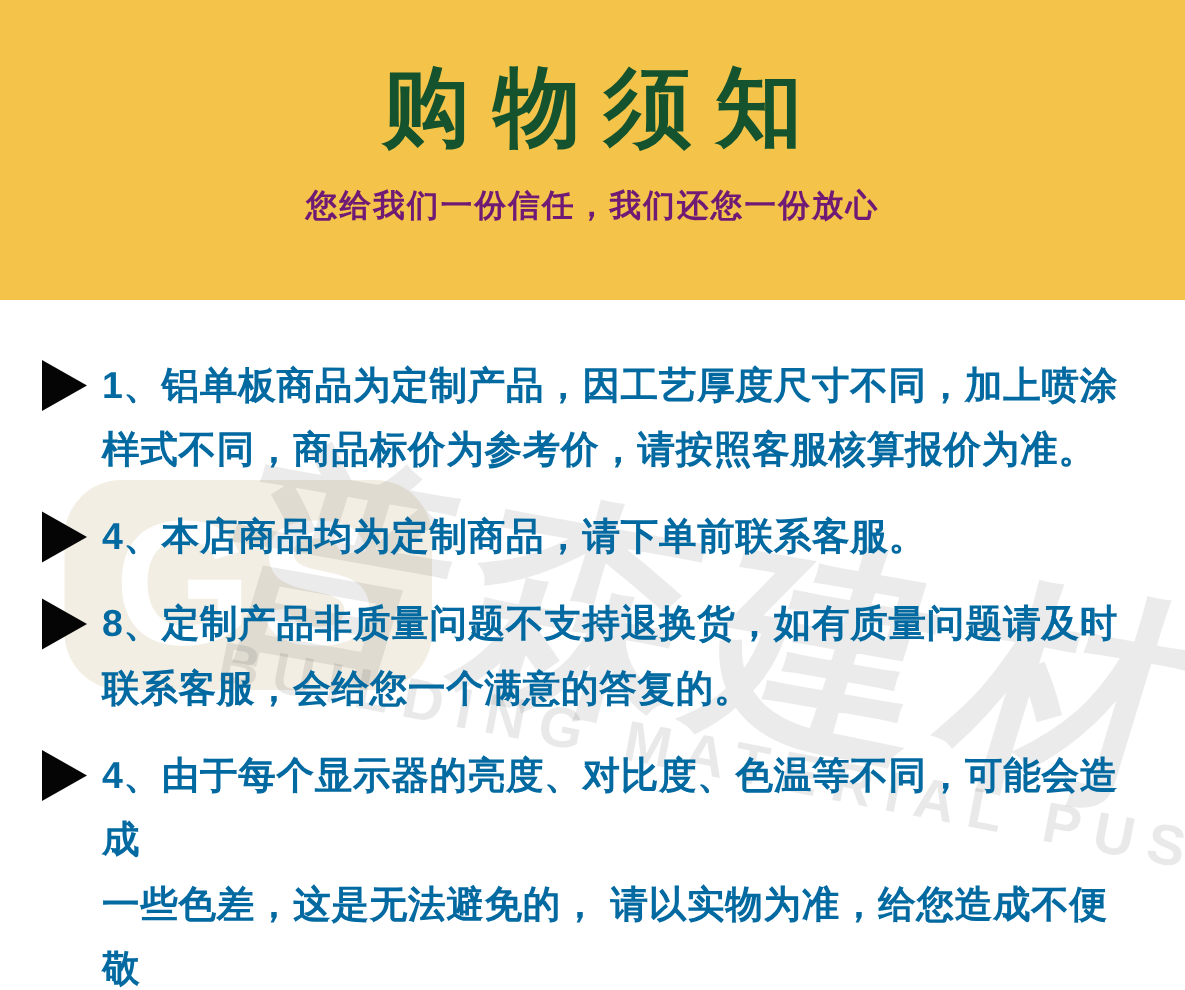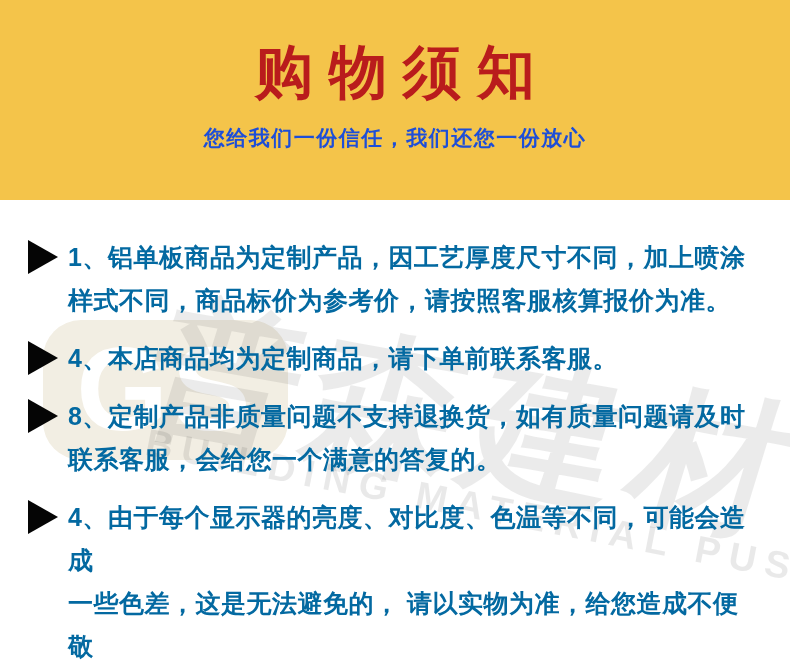--- a/index.html
+++ b/index.html
@@ -26,30 +26,30 @@
     text-align: center;
   }
   .banner h1 {
     margin: 0;
     padding-top: 42px;
     font-size: 58px;
     line-height: 60px;
     font-weight: 900;
     letter-spacing: 16px;
     text-indent: 16px; 
-    color: #b91c1c;
+    color: #14532d;
   }
   .banner .subtitle {
     margin: 0;
     margin-top: 24px;
     font-size: 21px;
     line-height: 23px;
     font-weight: 700;
     letter-spacing: 1.5px;
-    color: #1d4ed8;
+    color: #701a75;
   }
 
   
   .body {
     position: relative;
     width: 100%;
     height: 460px;
     overflow: hidden;
     background: #ffffff;
   }

